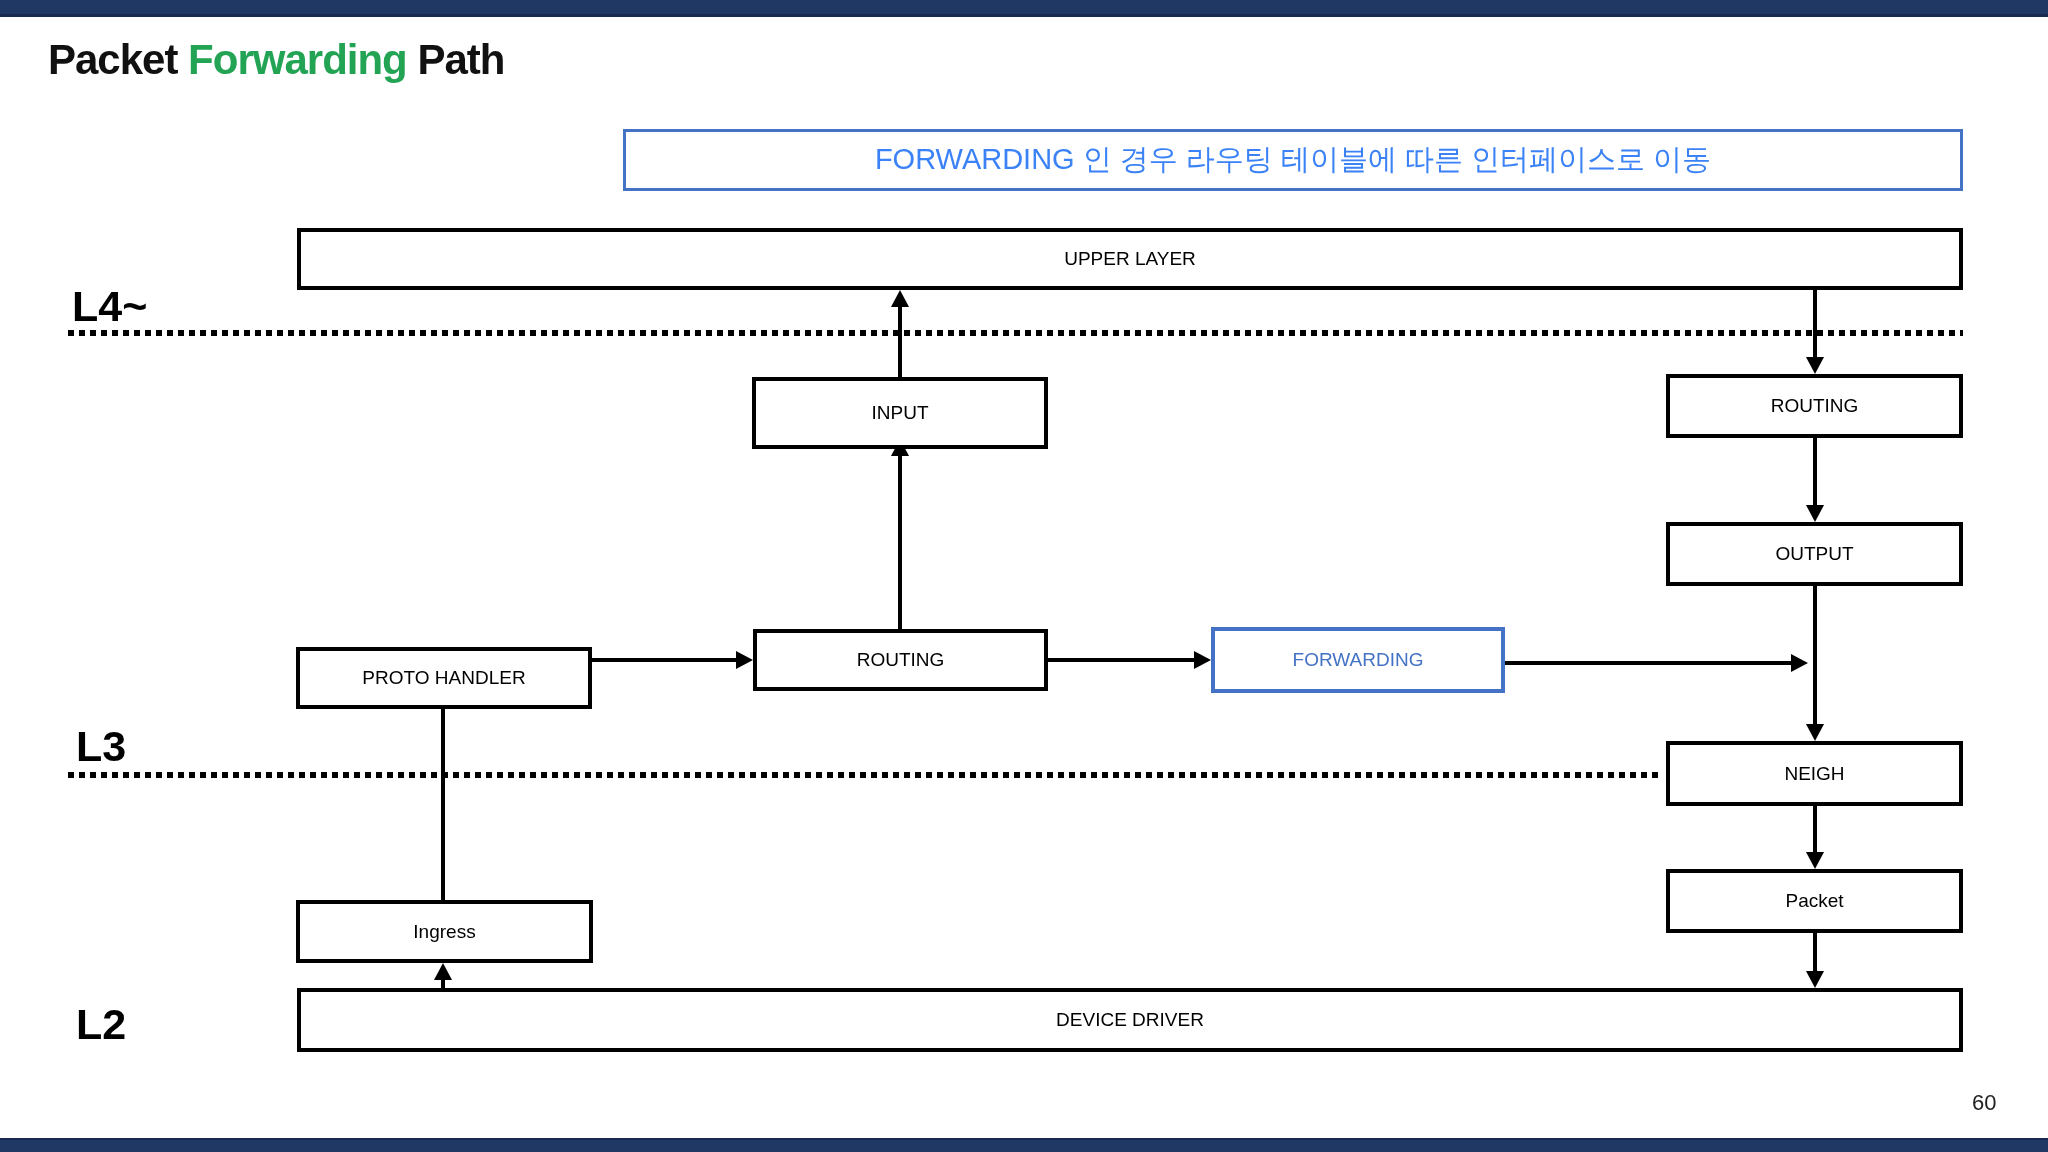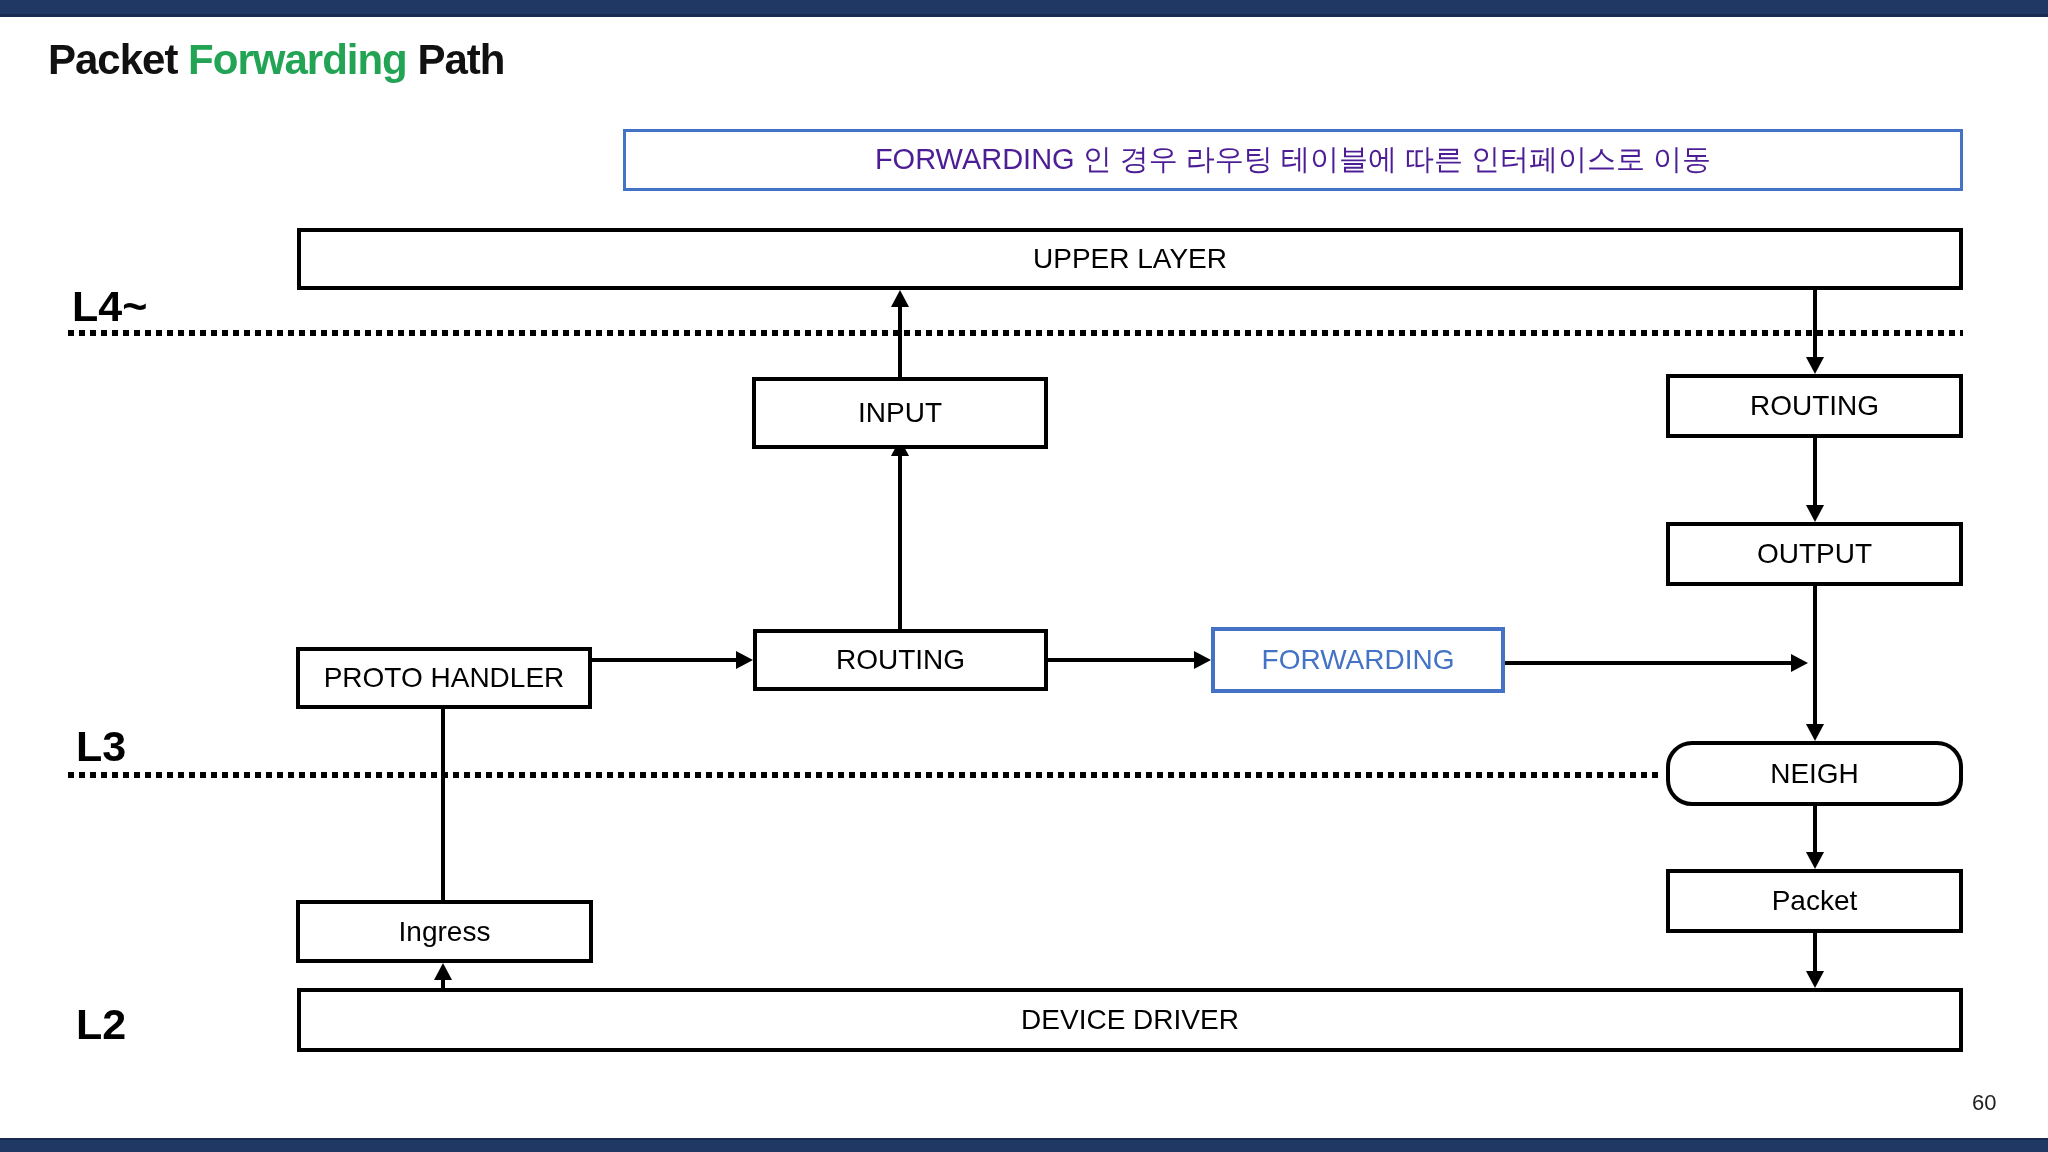--- a/index.html
+++ b/index.html
@@ -11,30 +11,30 @@
   }
   .bar { position:absolute; left:0; width:2048px; height:14px; background:#1f3864; }
   .bar.top { top:0; border-bottom:3px solid #182c51; }
   .bar.bottom { top:1138px; border-top:2px solid #182c51; }
 
   .title { position:absolute; left:48px; top:36px; font-size:42px; font-weight:bold; letter-spacing:-1px; }
   .title .hl { color:#23a455; }
 
   .callout {
     position:absolute; left:623px; top:129px; width:1340px; height:62px;
-    border:3px solid #4472c4; color:#4c1d95; box-sizing:border-box;
+    border:3px solid #4472c4; color:#3b82f6; box-sizing:border-box;
     display:flex; align-items:center; justify-content:center;
     font-size:29px; background:#fff;
   }
 
   .node {
     position:absolute; box-sizing:border-box; background:#fff;
     border:4px solid #000;
     display:flex; align-items:center; justify-content:center;
-    font-size:28px; color:#000; z-index:3;
+    font-size:19px; color:#000; z-index:3;
   }
   .node.blue { border-color:#4472c4; color:#4472c4; }
 
   .layer-label { position:absolute; font-size:43px; font-weight:bold; color:#000; z-index:3; }
 
   .dotline {
     position:absolute; height:6px; z-index:1;
     background:repeating-linear-gradient(90deg,#000 0 6px,transparent 6px 11px);
   }
 
@@ -108,21 +108,21 @@
   </div>
 
   <div class="node" style="left:753px; top:629px; width:295px; height:62px;">
     <span>ROUTING</span>
   </div>
 
   <div class="node blue" style="left:1211px; top:627px; width:294px; height:66px;">
     <span>FORWARDING</span>
   </div>
 
-  <div class="node" style="left:1666px; top:741px; width:297px; height:65px;border-radius:26px;">
+  <div class="node" style="left:1666px; top:741px; width:297px; height:65px;">
     <span>NEIGH</span>
   </div>
 
   <div class="node" style="left:296px; top:900px; width:297px; height:63px;">
     <span>Ingress</span>
   </div>
 
   <div class="node" style="left:1666px; top:869px; width:297px; height:64px;">
     <span>Packet</span>
   </div>

